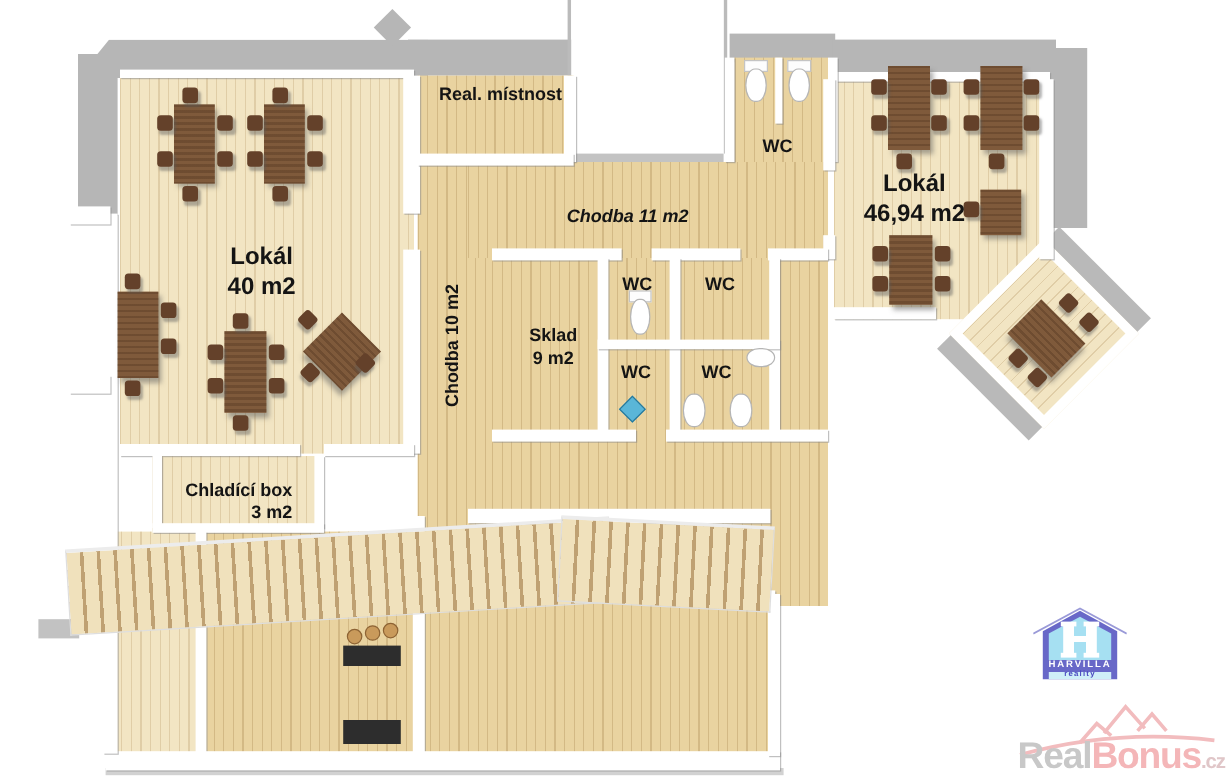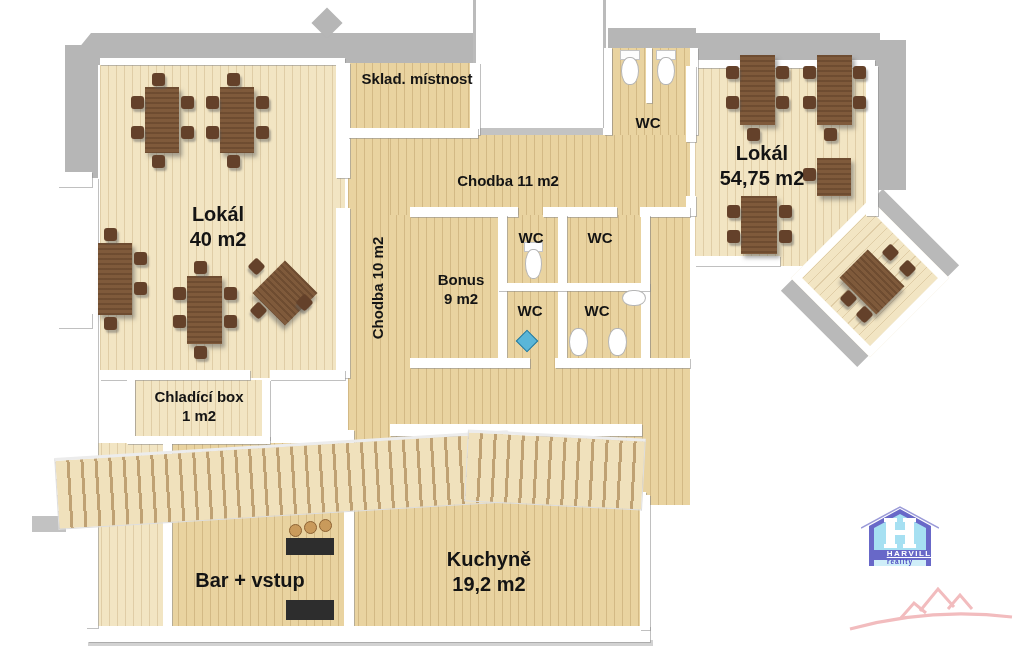--- a/index.html
+++ b/index.html
@@ -23,22 +23,22 @@
   .counter{position:absolute;background:#2d2d2d;}
   .lbl{position:absolute;font-weight:bold;color:#141414;text-align:center;
        transform:translateX(-50%);line-height:1.25;white-space:nowrap;}
   .lbl span{display:block;}
   .lbl-lg{font-size:20px;}
   .lbl-md{font-size:15px;}
   .vert{transform:translate(-50%,-50%) rotate(-90deg);}
   .sink-blue{position:absolute;width:14px;height:14px;background:#5ab6d8;border:1px solid #2a7898;transform:rotate(45deg);}
   
   #harvilla{position:absolute;left:861px;top:504px;width:78px;height:64px;}
-  .hv-title{position:absolute;left:861px;top:549px;width:78px;text-align:right;
-            color:#fff;font-size:8px;font-weight:bold;letter-spacing:1.5px;text-decoration:underline;}
+  .hv-title{position:absolute;left:861px;top:549px;width:78px;text-align:center;
+            color:#fff;font-size:8px;font-weight:bold;letter-spacing:1.5px;}
   .hv-sub{position:absolute;left:861px;top:558px;width:78px;text-align:center;
           color:#4a4ac0;font-size:6.5px;font-weight:bold;letter-spacing:1px;}
   #realbonus{position:absolute;left:840px;top:585px;width:184px;height:64px;}
   .rb-text{position:absolute;left:8px;top:27px;font-weight:bold;font-size:31px;letter-spacing:-1px;white-space:nowrap;}
   .rb-real{color:#c8c8c8;}
   .rb-bonus{color:#f4b6b8;}
   .rb-cz{color:#e0c6c8;font-size:17px;}
 </style>
 </head>
 <body>
@@ -182,65 +182,60 @@
   <div class="toilet" style="left:622px;top:290px;width:22px;height:14px;"></div>
   <div class="sink-blue" style="left:519px;top:333px;"></div>
 
   <div class="counter" style="left:286px;top:538px;width:48px;height:17px;"></div>
   <div class="counter" style="left:286px;top:600px;width:48px;height:20px;"></div>
   <div class="stool" style="left:289px;top:524px;"></div>
   <div class="stool" style="left:304px;top:521px;"></div>
   <div class="stool" style="left:319px;top:519px;"></div>
 
   <div class="lbl lbl-md" style="left:417px;top:70px;">
-    <span>Sklad. místnost</span>
+    <span>Real. místnost</span>
   </div>
   <div class="lbl lbl-lg" style="left:218px;top:202px;">
     <span>Lokál</span>
       <span>40 m2</span>
   </div>
-  <div class="lbl lbl-md" style="left:508px;top:172px;">
+  <div class="lbl lbl-md" style="left:523px;top:172px;font-style:italic;">
     <span>Chodba 11 m2</span>
   </div>
   <div class="lbl lbl-md" style="left:648px;top:114px;">
     <span>WC</span>
   </div>
   <div class="lbl lbl-lg" style="left:762px;top:141px;">
     <span>Lokál</span>
-      <span>54,75 m2</span>
+      <span>46,94 m2</span>
   </div>
   <div class="lbl lbl-md" style="left:461px;top:271px;">
-    <span>Bonus</span>
+    <span>Sklad</span>
       <span>9 m2</span>
   </div>
   <div class="lbl lbl-md" style="left:531px;top:229px;">
     <span>WC</span>
   </div>
   <div class="lbl lbl-md" style="left:600px;top:229px;">
     <span>WC</span>
   </div>
   <div class="lbl lbl-md" style="left:530px;top:302px;">
     <span>WC</span>
   </div>
   <div class="lbl lbl-md" style="left:597px;top:302px;">
     <span>WC</span>
   </div>
   <div class="lbl lbl-md vert" style="left:378px;top:288px;">
     <span>Chodba 10 m2</span>
   </div>
-  <div class="lbl lbl-md" style="left:199px;top:388px;">
+  <div class="lbl lbl-md" style="left:199px;top:400px;text-align:right;">
     <span>Chladící box</span>
-      <span>1 m2</span>
+      <span>3 m2</span>
   </div>
   <div class="lbl lbl-lg" style="left:250px;top:568px;">
-    <span>Bar + vstup</span>
-  </div>
-  <div class="lbl lbl-lg" style="left:489px;top:547px;">
-    <span>Kuchyně</span>
-      <span>19,2 m2</span>
   </div>
 
   <svg id="harvilla" viewBox="0 0 78 64">
     <polyline points="0,24 39,3 78,24" fill="none" stroke="#9a9ad8" stroke-width="1.5"></polyline>
     <polygon points="8,22 39,5 70,22 70,62 8,62" fill="#6868c8"></polygon>
     <polygon points="13,24 39,10 65,24 65,46 13,46" fill="#a6e0f2"></polygon>
     <rect x="13" y="56" width="52" height="6" fill="#cfeef8"></rect>
     <rect x="25" y="16" width="9" height="26" fill="#ffffff"></rect>
     <rect x="44" y="16" width="9" height="26" fill="#ffffff"></rect>
     <rect x="23" y="14" width="13" height="4" fill="#ffffff"></rect>
@@ -252,15 +247,18 @@
   <div class="hv-title">HARVILLA</div>
   <div class="hv-sub">reality</div>
 
   <div id="realbonus">
     <svg width="184" height="64" viewBox="0 0 184 64" style="position:absolute;left:0;top:0;">
       <path d="M60,34 L74,18 L86,28" fill="none" stroke="#f2bcbe" stroke-width="3"></path>
       <path d="M80,26 L98,4 L114,22" fill="none" stroke="#f2bcbe" stroke-width="3"></path>
       <path d="M108,24 L120,10 L132,24" fill="none" stroke="#f2bcbe" stroke-width="3"></path>
       <path d="M10,44 Q90,22 172,32" fill="none" stroke="#f2bcbe" stroke-width="3"></path>
     </svg>
+    <div class="rb-text">
+      <span class="rb-real">Real</span><span class="rb-bonus">Bonus</span><span class="rb-cz">.cz</span>
+    </div>
   </div>
 
 </div>
 
 </body></html>

